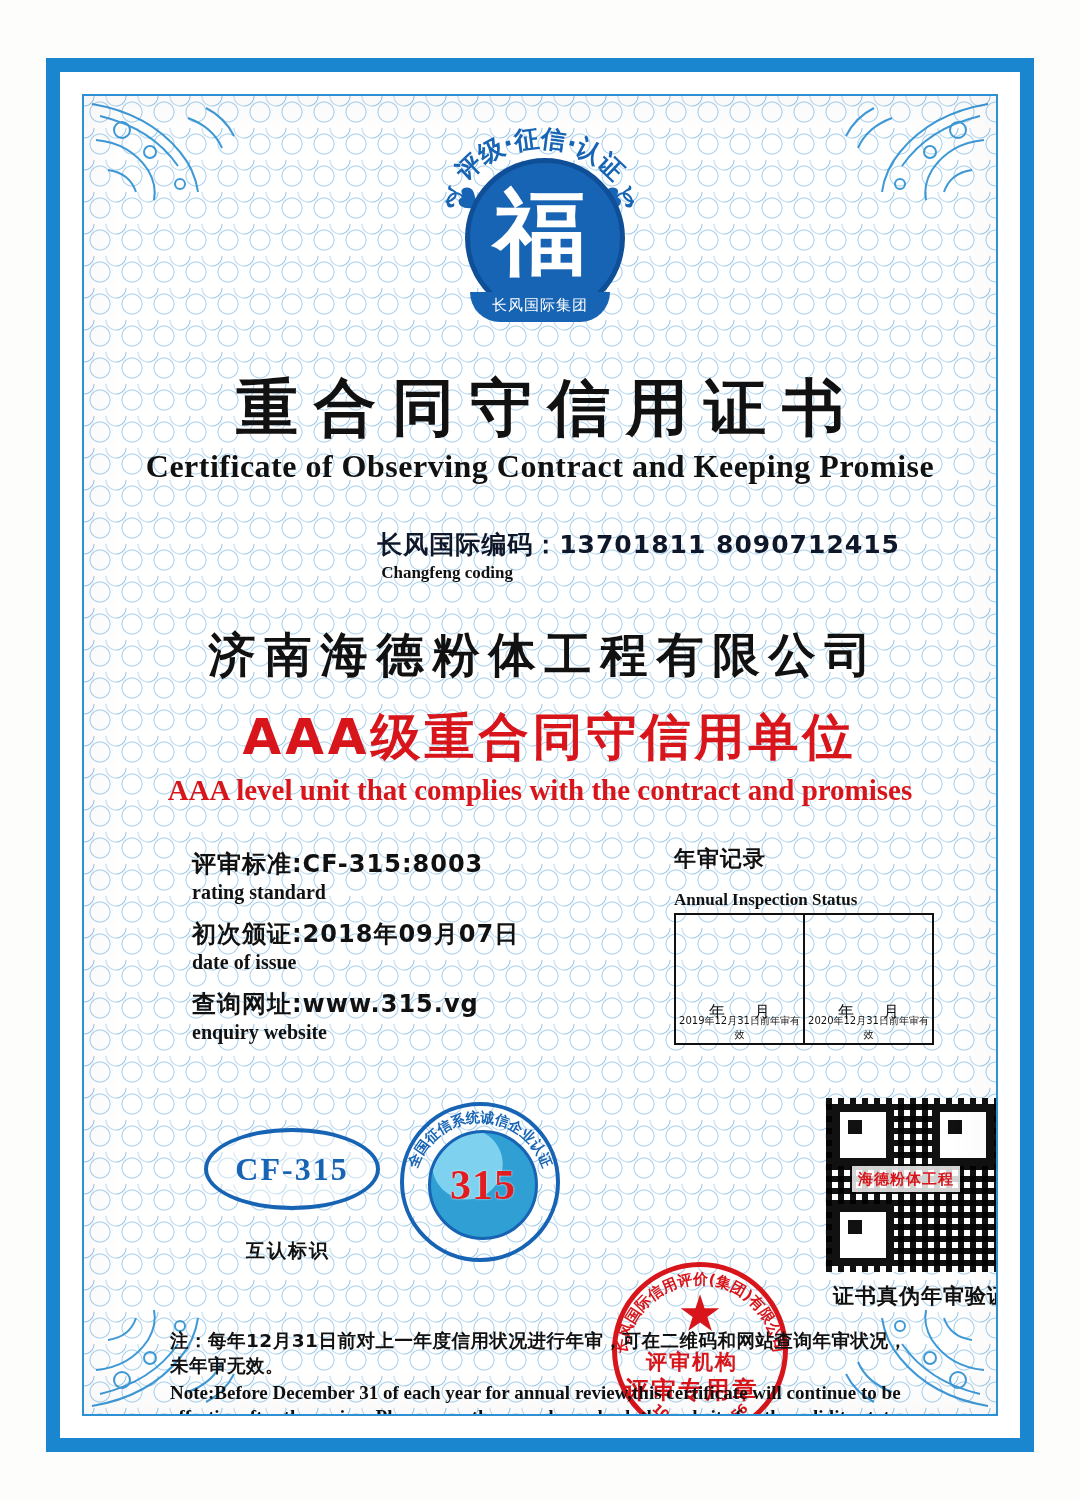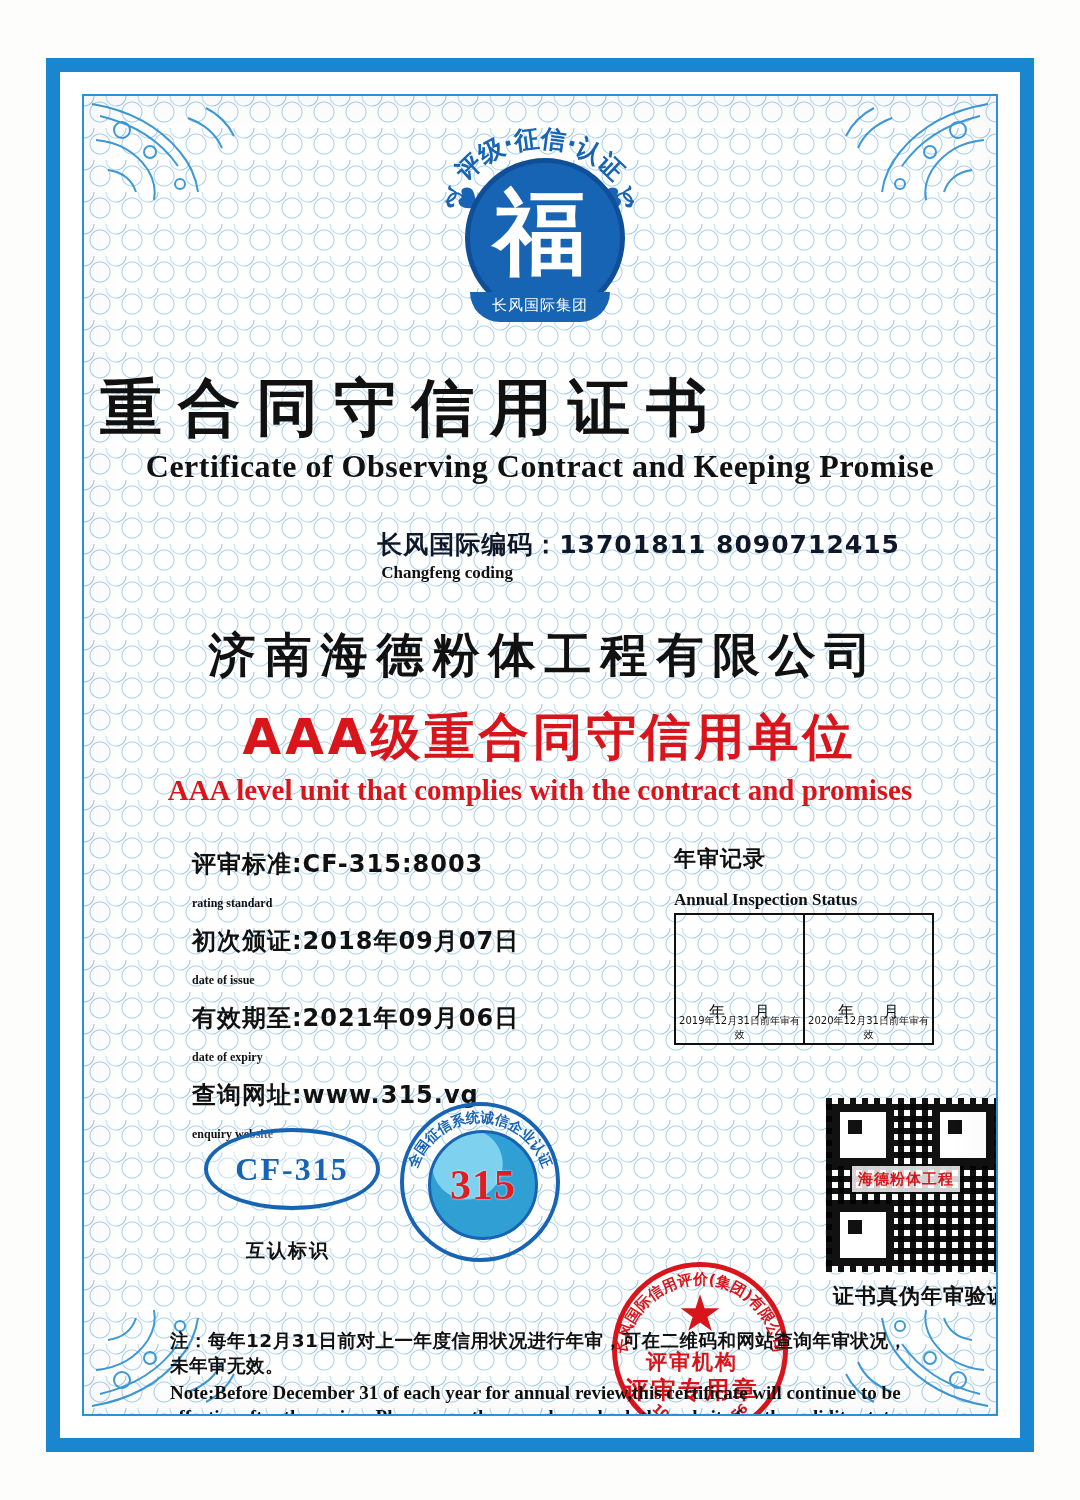--- a/index.html
+++ b/index.html
@@ -67,21 +67,21 @@
     position:absolute;left:55px;top:182px;width:140px;height:30px;
     background:#1763b4;border-radius:0 0 70px 70px;
     color:#fff;font-size:15px;letter-spacing:1px;line-height:26px;text-align:center;
     font-family:"DejaVu Sans", sans-serif;
   }
   .wreath{position:absolute;top:60px;color:#1763b4;font-size:58px;line-height:1;}
   .wreath.left{left:26px;}
   .wreath.right{right:26px;transform:scaleX(-1);}
 
   .title-cn{
-    position:absolute;left:0;right:0;top:270px;
+    position:absolute;left:0;right:0;top:270px;text-align:center;
     font-family:"DejaVu Sans", sans-serif;font-weight:700;
     font-size:62px;letter-spacing:16px;color:#111;
     text-indent:16px;
   }
   .title-en{
     position:absolute;left:0;right:0;top:352px;text-align:center;
     font-family:"Liberation Serif", serif;font-weight:700;
     font-size:32px;color:#111;letter-spacing:.5px;
   }
 
@@ -108,21 +108,21 @@
   .award-en{
     position:absolute;left:0;right:0;top:678px;text-align:center;
     font-family:"Liberation Serif", serif;font-weight:700;
     font-size:29px;color:#d8151b;
   }
 
   
   .details{position:absolute;left:108px;top:752px;width:470px;}
   .d-item{margin-bottom:14px;}
   .d-cn{font-family:"DejaVu Sans", sans-serif;font-weight:700;font-size:24px;color:#111;letter-spacing:1px;}
-  .d-en{font-family:"Liberation Serif", serif;font-weight:700;font-size:12px;color:#111;margin-top:16px;}
+  .d-en{font-family:"Liberation Serif", serif;font-weight:700;font-size:20px;color:#111;margin-top:1px;}
 
   
   .annual{position:absolute;left:590px;top:748px;width:260px;}
   .a-cn{font-family:"DejaVu Sans", sans-serif;font-weight:700;font-size:22px;color:#111;letter-spacing:1px;}
   .a-en{font-family:"Liberation Serif", serif;font-weight:700;font-size:17px;color:#111;margin-top:16px;}
   .a-table{margin-top:3px;border:2px solid #111;height:128px;display:flex;}
   .a-cell{flex:1;position:relative;}
   .a-cell + .a-cell{border-left:2px solid #111;}
   .a-ym{position:absolute;left:0;right:0;bottom:20px;text-align:center;font-family:"DejaVu Sans", sans-serif;font-size:16px;letter-spacing:12px;color:#111;text-indent:12px;}
   .a-foot{position:absolute;left:0;right:0;bottom:1px;text-align:center;font-family:"DejaVu Sans", sans-serif;font-size:10px;color:#111;}
@@ -311,24 +311,20 @@
         <div class="details">
           <div class="d-item">
             <div class="d-cn">评审标准:CF-315:8003</div>
             <div class="d-en">rating standard</div>
           </div>
           <div class="d-item">
             <div class="d-cn">初次颁证:2018年09月07日</div>
             <div class="d-en">date of issue</div>
           </div>
           <div class="d-item">
-            <div class="d-cn">有效期至:2021年09月06日</div>
-            <div class="d-en">date of expiry</div>
-          </div>
-          <div class="d-item">
             <div class="d-cn">查询网址:www.315.vg</div>
             <div class="d-en">enquiry website</div>
           </div>
         </div>
 
         <div class="annual">
           <div class="a-cn">年审记录</div>
           <div class="a-en">Annual Inspection Status</div>
           <div class="a-table">
             <div class="a-cell">

